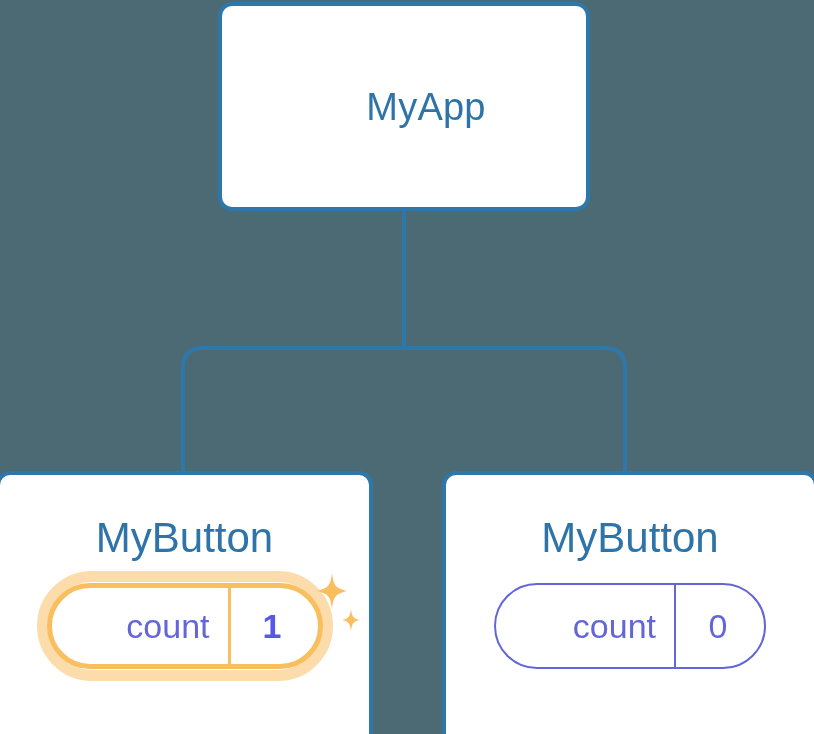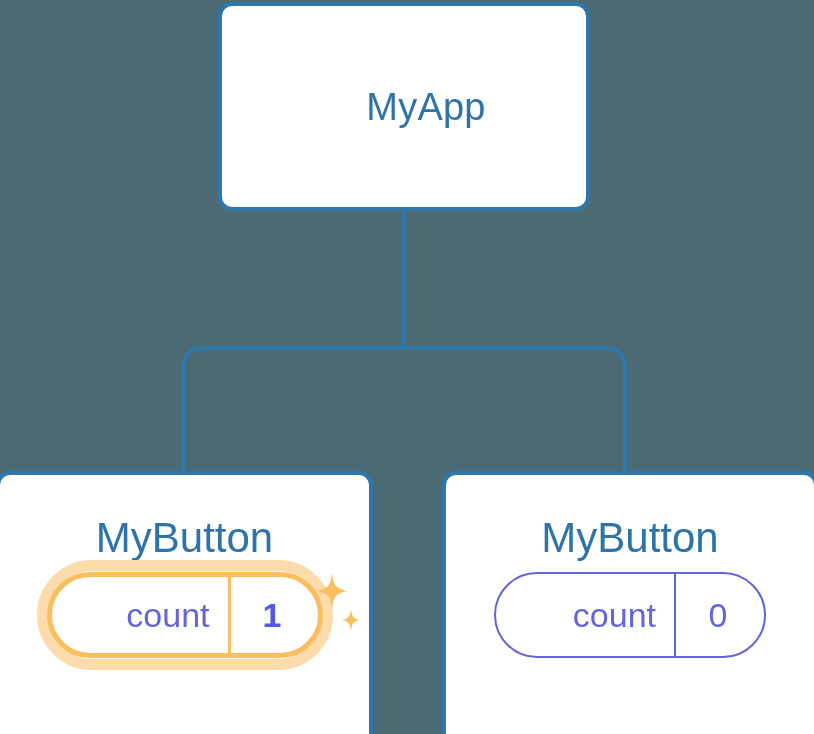--- a/index.html
+++ b/index.html
@@ -79,21 +79,21 @@
     color: #2e74a8;
     font-size: 42px;
     font-weight: 400;
     line-height: 1;
     white-space: nowrap;
   }
 
   
   .pill-wrap {
     position: relative;
-    margin-top: 13px;
+    margin-top: 24px;
     display: flex;
     align-items: center;
     justify-content: center;
   }
   .pill {
     position: relative;
     display: flex;
     align-items: stretch;
     height: 86px;
     border-radius: 999px;

